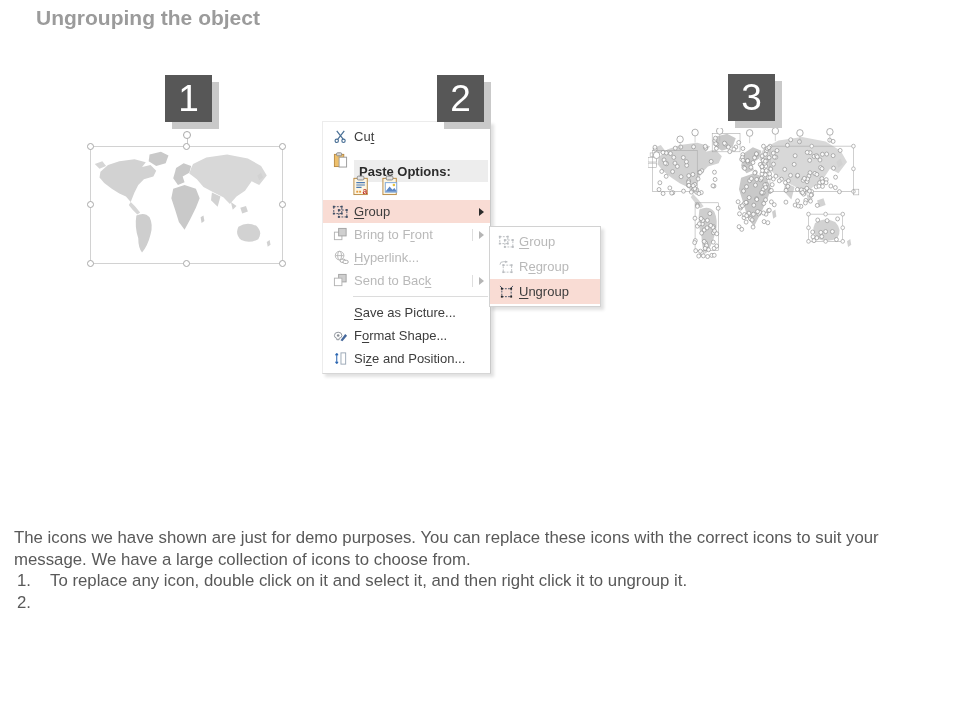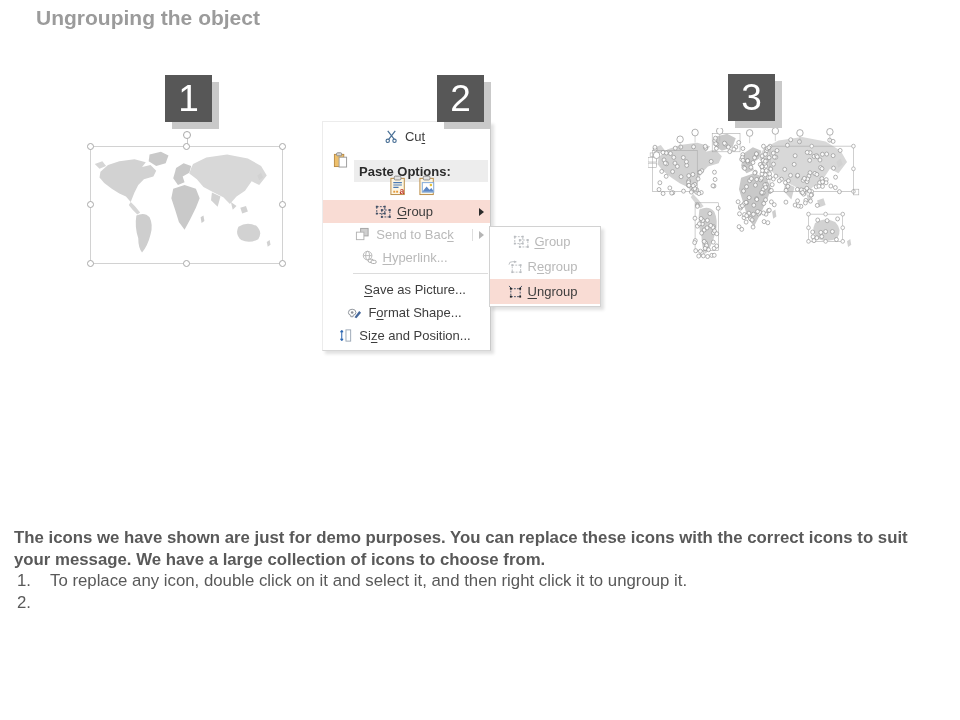--- a/index.html
+++ b/index.html
@@ -25,21 +25,21 @@
          background:#fff;border:1px solid #a9a9a9;box-sizing:border-box;}
 
   
   .ctx-menu{position:absolute;left:322px;top:121px;width:167px;background:#fff;
          border:1px solid #ececec;border-right:1px solid #c9c9c9;border-bottom:1px solid #d6d6d6;
          box-shadow:3px 3px 3px rgba(0,0,0,.12);padding:3px 0;z-index:2;
          font-size:13px;color:var(--enabled-text,#3d3d3d);}
   .ctx-submenu{position:absolute;left:489px;top:226px;width:110px;background:#fff;
          border:1px solid #d2d2d2;box-shadow:3px 3px 3px rgba(0,0,0,.12);padding:2px 0;z-index:4;
          font-size:13px;color:var(--enabled-text,#3d3d3d);}
-  .mrow{position:relative;height:23px;display:flex;align-items:center;padding:0 14px 0 4px;justify-content:center;}
+  .mrow{position:relative;height:23px;display:flex;align-items:center;padding:0 14px 0 4px;}
   .ctx-submenu .mrow{height:25px;}
   .mic{width:27px;display:flex;align-items:center;justify-content:center;flex:none;}
   .ctx-submenu .mic{width:25px;}
   .mlb{white-space:nowrap;}
   .mlb u{text-underline-offset:2px;}
   .mrow.hl{background:var(--hl,#f9dcd4);}
   .mrow.dis{color:var(--disabled-text,#b9b9b9);}
   .mrow.hdr .mlb{flex:1;background:var(--hdr-bg,#ededed);font-weight:700;color:#2b2b2b;
          padding:4px 4px 3px 5px;margin-right:-12px;margin-top:22px;}
   .msep{height:1px;background:#dcdcdc;margin:4px 2px 4px 30px;}
@@ -50,21 +50,21 @@
   .vbar{width:1px;height:12px;background:#dedede;margin-right:6px;}
   .paste-row{height:29px;padding-left:29px;gap:8px;}
   .paste-row svg{display:block;}
 
   
   .map3{position:absolute;left:648px;top:128px;z-index:1;}
 
   
   .footer{position:absolute;left:14px;top:527px;width:930px;
          font-size:16.8px;line-height:21.5px;color:var(--body-text,#595959);}
-  .footer p{margin:0;font-weight:bold;}
+  .footer p{margin:0;}
   .flist-row{display:flex;}
   .flist-marker{width:36px;flex:none;padding-left:3px;box-sizing:border-box;}
 </style>
 </head>
 <body>
 
 <div class="slide" style="--hl: #f9dcd4; --hdr-bg: #ededed; --badge-bg: #575757; --badge-shadow: #c9c9c9; --title-text: #9b9b9b; --body-text: #595959; --enabled-text: #3d3d3d; --disabled-text: #b9b9b9;">
 
   <div class="slide-title">Ungrouping the object</div>
 
@@ -166,41 +166,54 @@
           </svg>
         </span>
         <span class="mlb"><u>G</u>roup</span>
         <span class="mar">
           <span class="tri"></span>
         </span>
       </div>
       <div class="mrow dis">
         <span class="mic">
           <svg width="15" height="15" viewBox="0 0 16 16">
+            <rect x="1.5" y="5.5" width="8" height="8" fill="#fff" stroke="#b3b3b3"></rect>
             <rect x="6" y="1.5" width="8" height="8" fill="#cfcfcf" stroke="#a3a3a3"></rect>
-            <rect x="1.5" y="5.5" width="8" height="8" fill="#fff" stroke="#b3b3b3"></rect>
-          </svg>
-        </span>
-        <span class="mlb">Send to Bac<u>k</u></span>
+          </svg>
+        </span>
+        <span class="mlb">Bring to F<u>r</u>ont</span>
         <span class="mar">
           <span class="vbar"></span>
           <span class="tri"></span>
         </span>
       </div>
       <div class="mrow dis">
         <span class="mic">
           <svg width="16" height="15" viewBox="0 0 17 16">
             <circle cx="7" cy="6" r="4.6" fill="none" stroke="#b6b6b6"></circle>
             <ellipse cx="7" cy="6" rx="2.1" ry="4.6" fill="none" stroke="#b6b6b6"></ellipse>
             <path d="M2.6 6 H11.4" stroke="#b6b6b6"></path>
             <rect x="7.6" y="9.8" width="5.6" height="3.4" rx="1.7" fill="#fff" stroke="#aaa"></rect>
             <rect x="10.6" y="11" width="5.6" height="3.4" rx="1.7" fill="#fff" stroke="#aaa"></rect>
           </svg>
         </span>
         <span class="mlb"><u>H</u>yperlink...</span>
+      </div>
+      <div class="mrow dis">
+        <span class="mic">
+          <svg width="15" height="15" viewBox="0 0 16 16">
+            <rect x="6" y="1.5" width="8" height="8" fill="#cfcfcf" stroke="#a3a3a3"></rect>
+            <rect x="1.5" y="5.5" width="8" height="8" fill="#fff" stroke="#b3b3b3"></rect>
+          </svg>
+        </span>
+        <span class="mlb">Send to Bac<u>k</u></span>
+        <span class="mar">
+          <span class="vbar"></span>
+          <span class="tri"></span>
+        </span>
       </div>
       <div class="msep"></div>
       <div class="mrow ">
         <span class="mic"></span>
         <span class="mlb"><u>S</u>ave as Picture...</span>
       </div>
       <div class="mrow ">
         <span class="mic">
           <svg width="15" height="15" viewBox="0 0 16 16">
             <path d="M1.5 8 Q1.5 4.5 5.5 4.5 Q9.5 4.5 9.5 8 Q9.5 10.5 6.5 11 L6.5 12.5 L4 12.5 L4 11 Q1.5 10.5 1.5 8 Z" fill="none" stroke="#8a8f96"></path>

